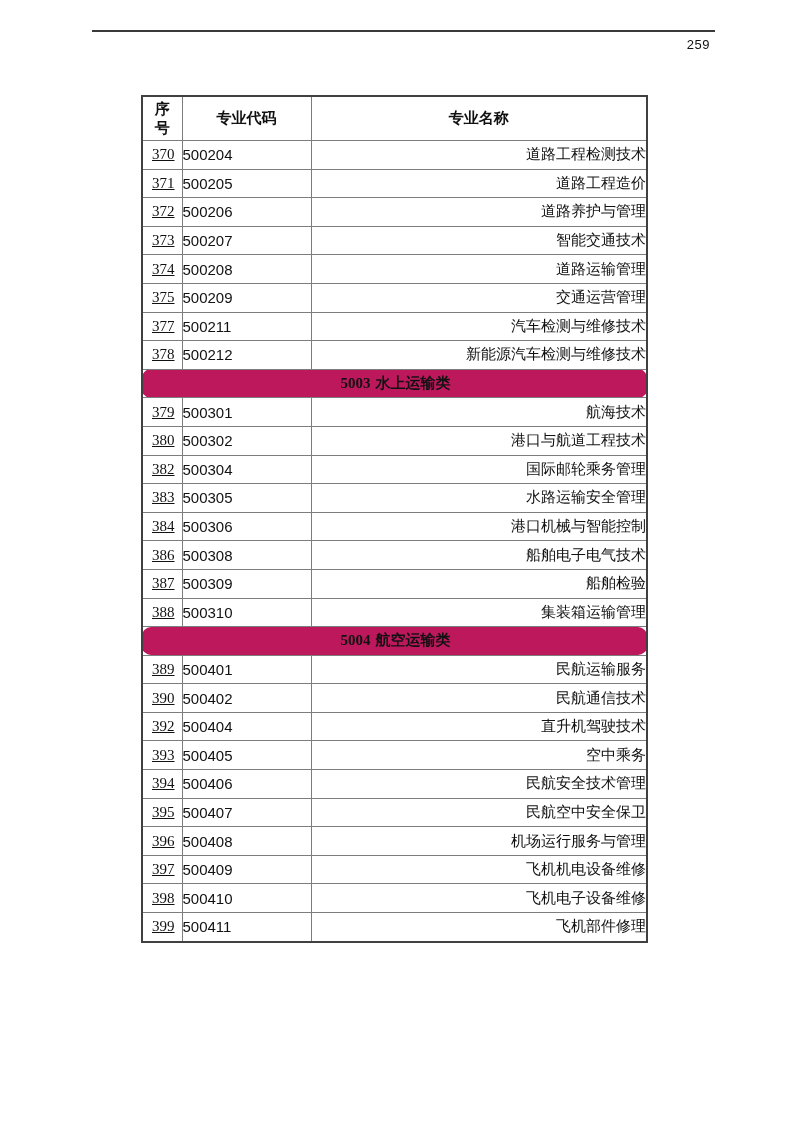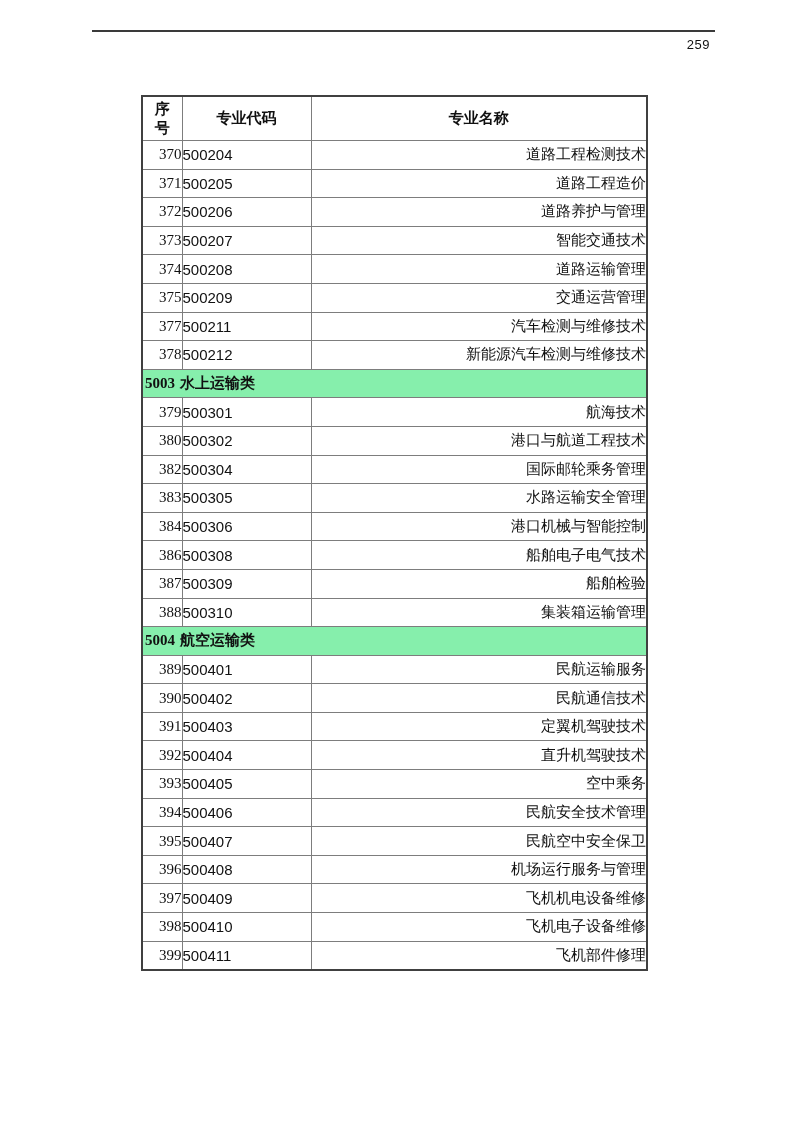--- a/index.html
+++ b/index.html
@@ -56,39 +56,41 @@
     line-height: 1.25;
     color: #111;
   }
   .doc-table tbody td {
     height: 27.6px;
     font-size: 15px;
     vertical-align: middle;
     color: #111;
   }
   .cell-no {
-    text-align: right;
+    text-align: center;
     padding-left: 2px !important;
     font-family: "Liberation Serif", serif;
+    text-decoration: underline;
   }
   .cell-code {
     text-align: left;
     font-family: Liberation Sans, sans-serif;
   }
   .cell-name {
     text-align: right;
     padding-left: 3px !important;
     font-family: "Liberation Sans", sans-serif;
   }
   .section-cell {
-    background: #86efac;
-    font-weight: bold;
-    text-align: left;
+    background: #be185d;
+    font-weight: bold;
+    text-align: center;
     padding-left: 2px !important;
     font-size: 15px;
+    border-radius: 9px;
   }
   .section-code {
     font-family: "Liberation Serif", serif;
     font-weight: bold;
   }
   .section-title {
     font-family: "Liberation Sans", sans-serif;
     font-weight: bold;
     margin-left: 5px;
   }
@@ -206,25 +208,20 @@
         <td class="cell-no">389</td>
         <td class="cell-code">500401</td>
         <td class="cell-name">民航运输服务</td>
       </tr>
       <tr>
         <td class="cell-no">390</td>
         <td class="cell-code">500402</td>
         <td class="cell-name">民航通信技术</td>
       </tr>
       <tr>
-        <td class="cell-no">391</td>
-        <td class="cell-code">500403</td>
-        <td class="cell-name">定翼机驾驶技术</td>
-      </tr>
-      <tr>
         <td class="cell-no">392</td>
         <td class="cell-code">500404</td>
         <td class="cell-name">直升机驾驶技术</td>
       </tr>
       <tr>
         <td class="cell-no">393</td>
         <td class="cell-code">500405</td>
         <td class="cell-name">空中乘务</td>
       </tr>
       <tr>

